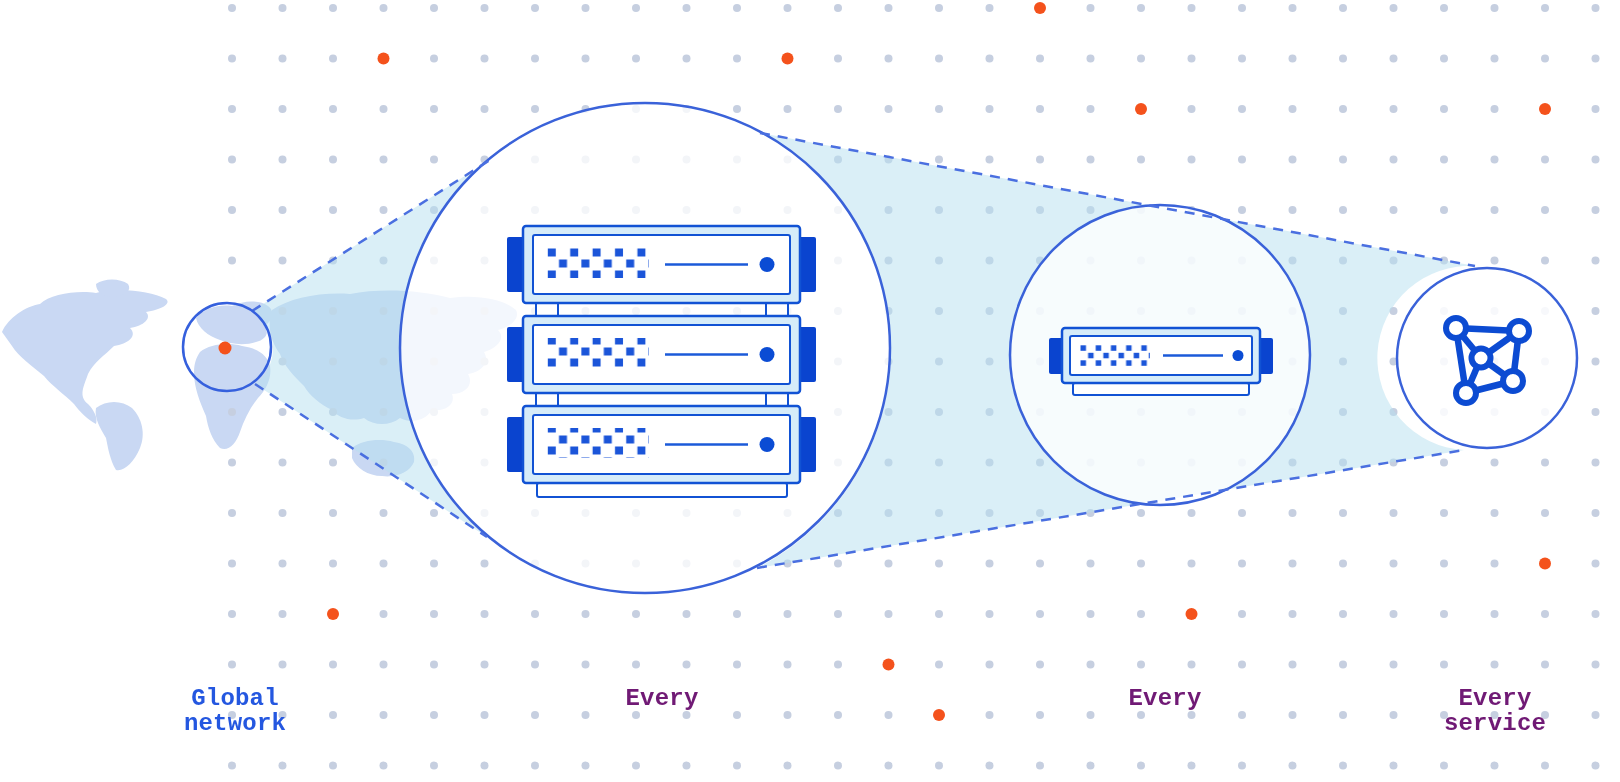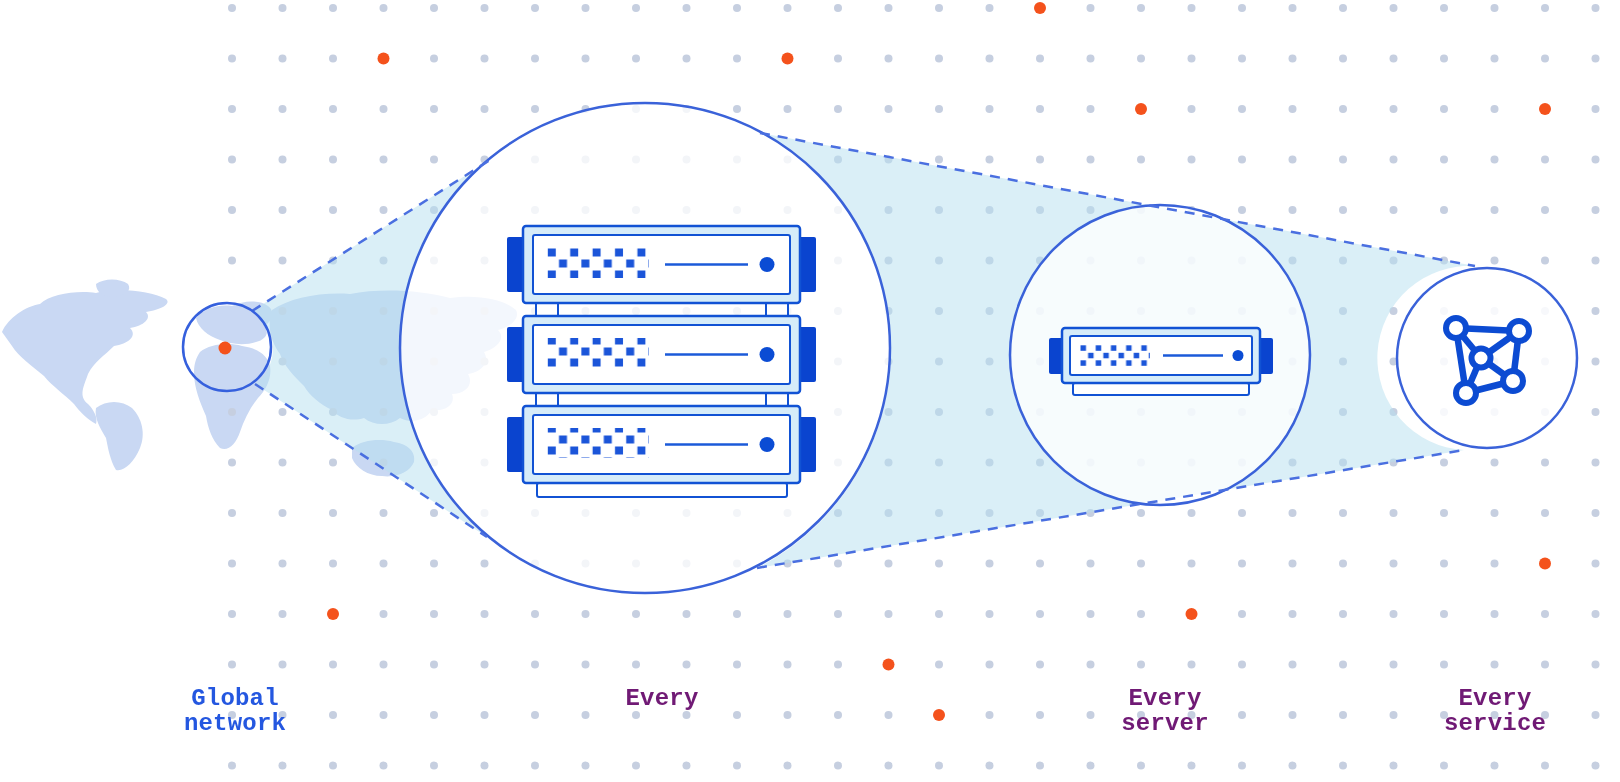--- a/index.html
+++ b/index.html
@@ -588,19 +588,18 @@
 
   <div class="caption blue" style="left:105px;top:686px;">
     <span>Global</span>
     <span>network</span>
   </div>
   <div class="caption" style="left:532px;top:686px;">
     <span>Every</span>
   </div>
   <div class="caption" style="left:1035px;top:686px;">
     <span>Every</span>
-    <span>server</span>
   </div>
   <div class="caption" style="left:1365px;top:686px;">
     <span>Every</span>
     <span>service</span>
   </div>
 </div>
 
 </body></html>

